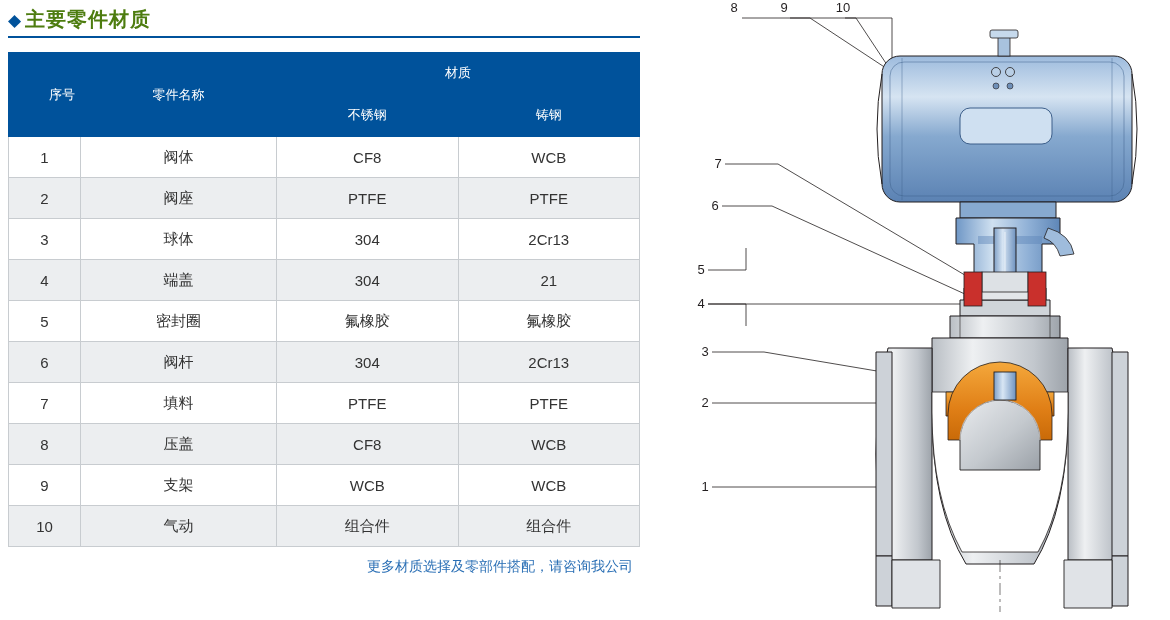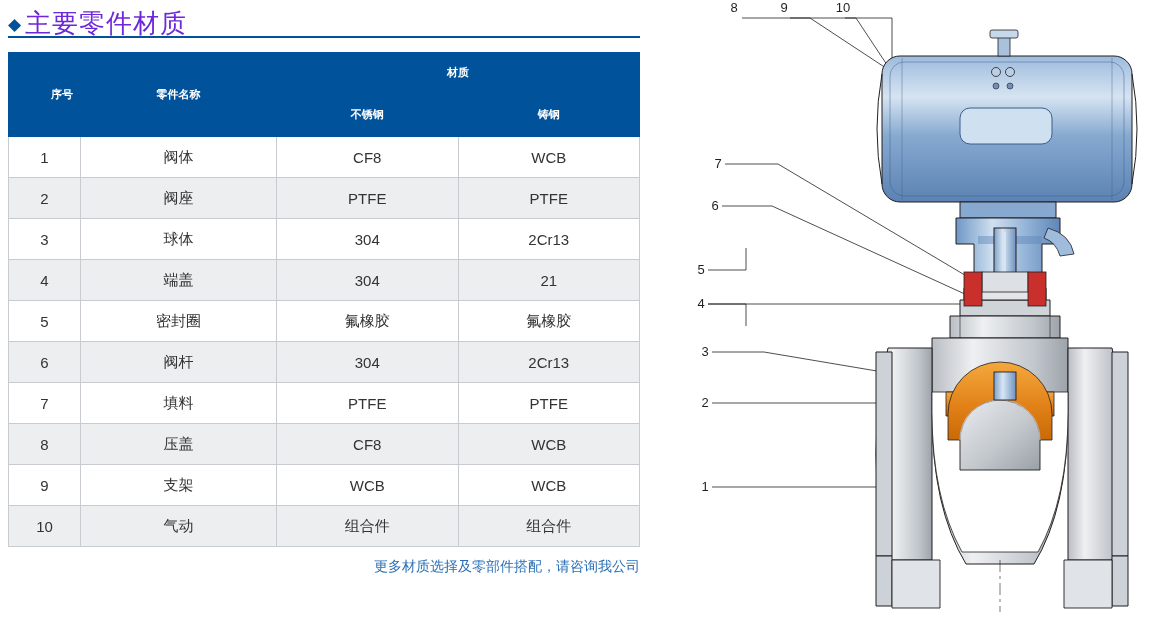--- a/index.html
+++ b/index.html
@@ -28,23 +28,23 @@
     align-items: center;
     gap: 4px;
   }
   .title-diamond {
     color: #00529b;
     font-size: 17px;
     line-height: 1;
     transform: translateY(1px);
   }
   .title-text {
-    color: #6d28d9;
-    font-size: 26px;
-    font-weight: normal;
+    color: #4d7c0f;
+    font-size: 20px;
+    font-weight: bold;
     letter-spacing: 1px;
   }
   .title-rule {
     position: absolute;
     left: 8px; top: 36px;
     width: 632px; height: 2px;
     background: #00529b;
   }
 
   table.matgrid {
@@ -58,35 +58,35 @@
     border: 1px solid #c8ccd0;
     text-align: center;
     vertical-align: middle;
     font-size: 15px;
     color: #333333;
   }
   table.matgrid thead th {
     background: #00529b;
     color: #ffffff;
     border: 1px solid #00529b;
-    font-weight: bold;
-    font-size: 11px;
+    font-weight: normal;
+    font-size: 13px;
   }
   .th-seq   { width: 72px;  height: 84px; padding-left: 36px; }
   .th-name  { width: 196px; height: 84px; }
   .th-mat   { height: 40px; }
   .th-sub   { width: 182px; height: 44px; }
 
   table.matgrid tbody td { height: 41px; }
   tbody tr.odd  td { background: #ffffff; }
   tbody tr.even td { background: #eceef0; }
 
   .note {
     position: absolute;
-    left: 8px; top: 558px;
+    left: 1px; top: 558px;
     width: 632px;
     text-align: right;
     color: #2a6fb5;
     font-size: 14px;
   }
 
   
   .right-pane {
     position: absolute;
     left: 660px; top: 0;

